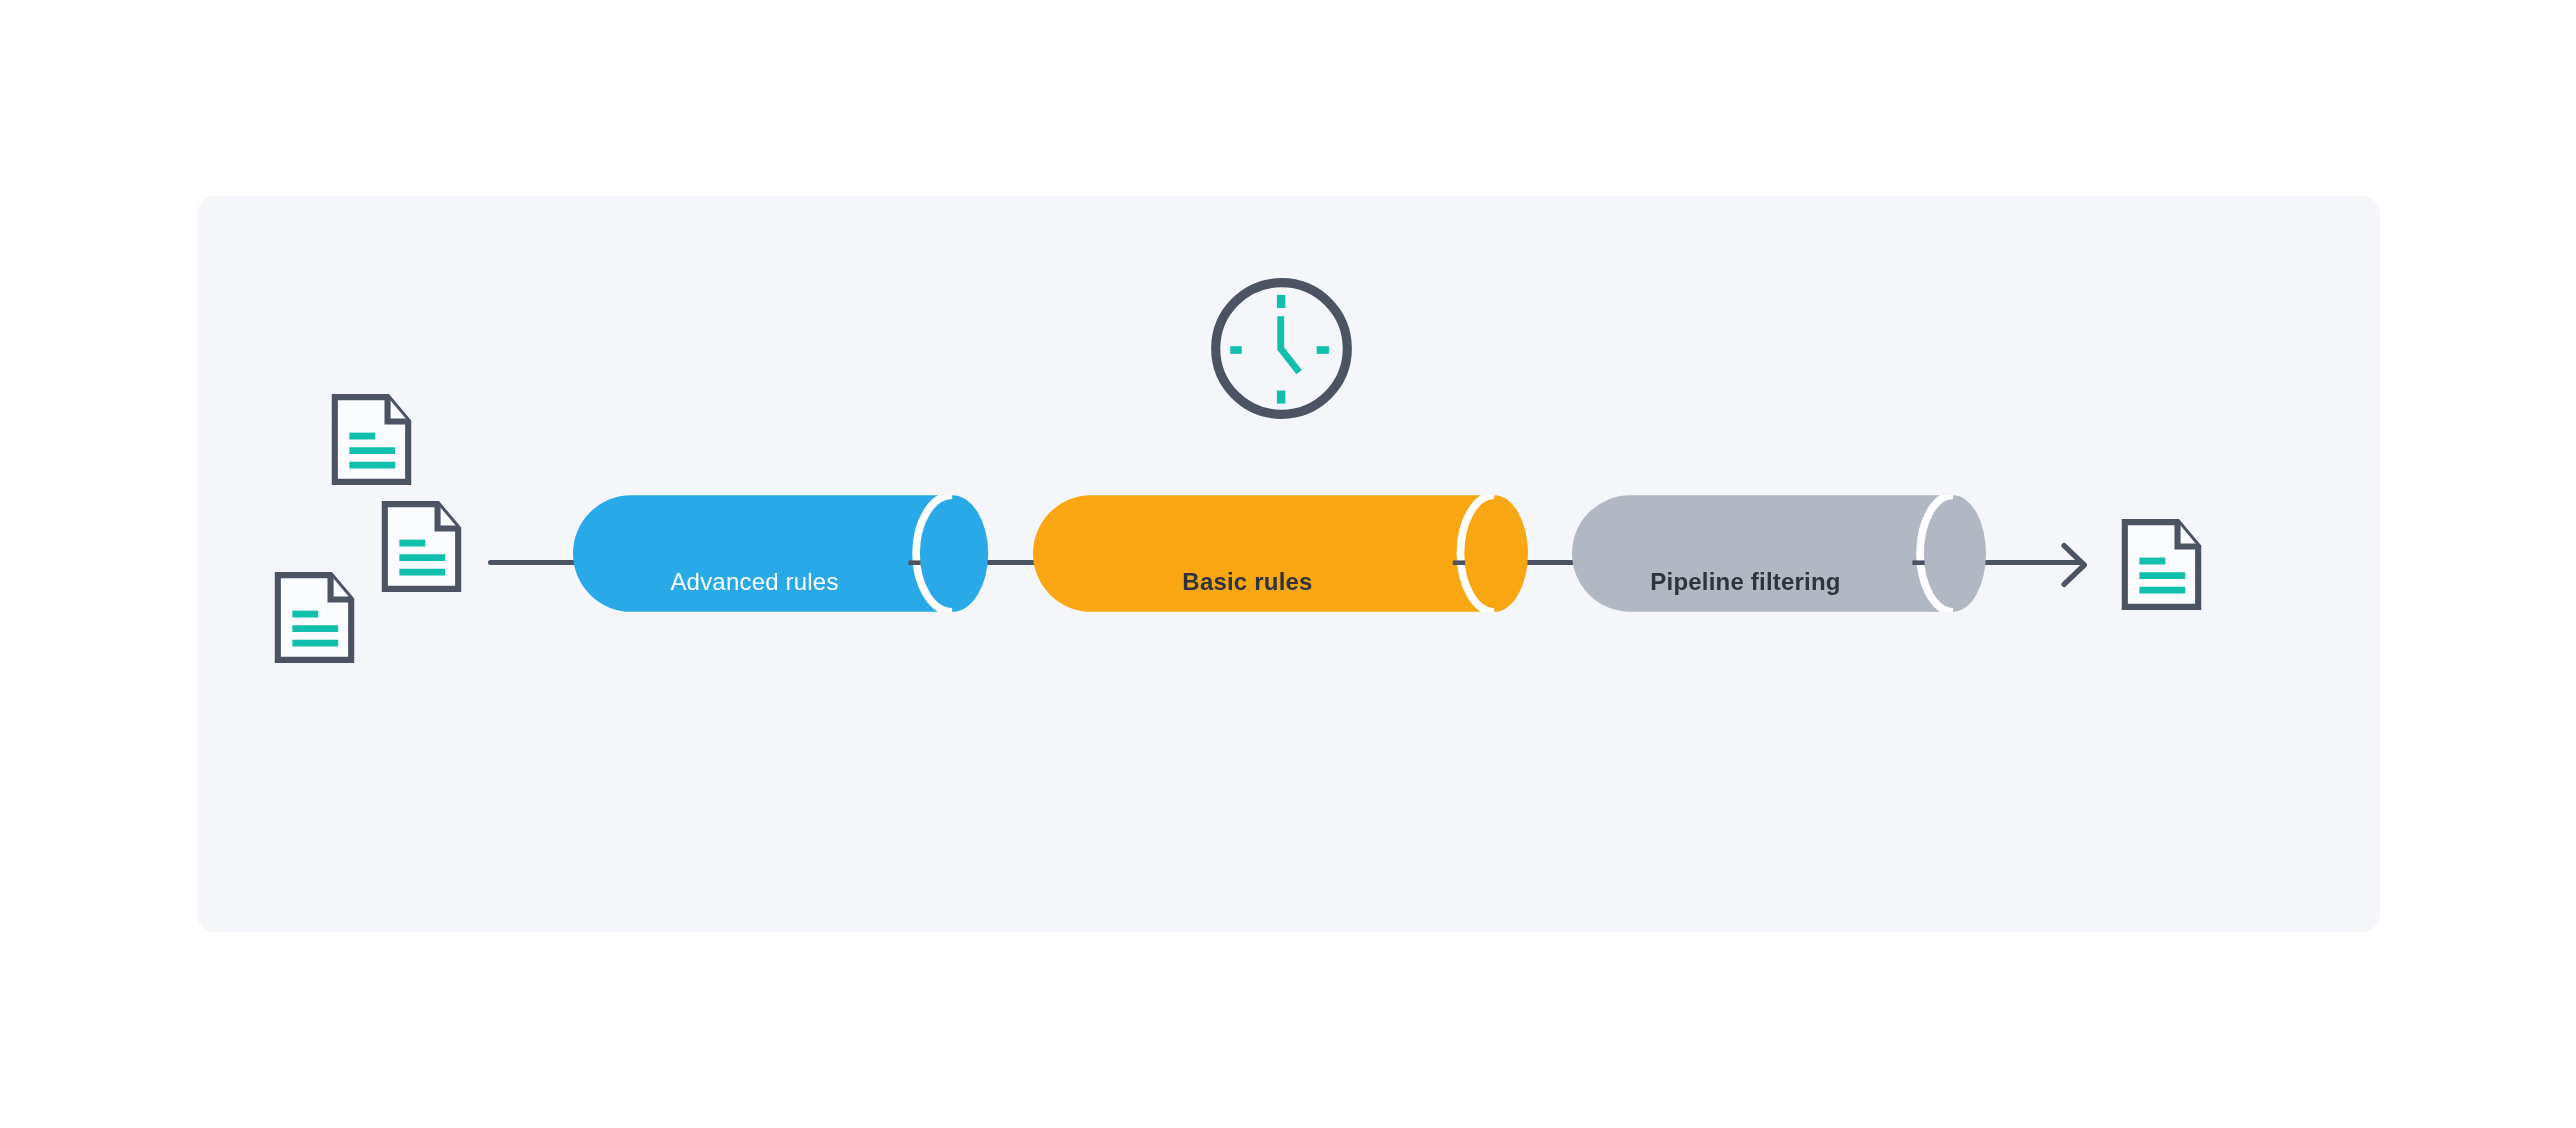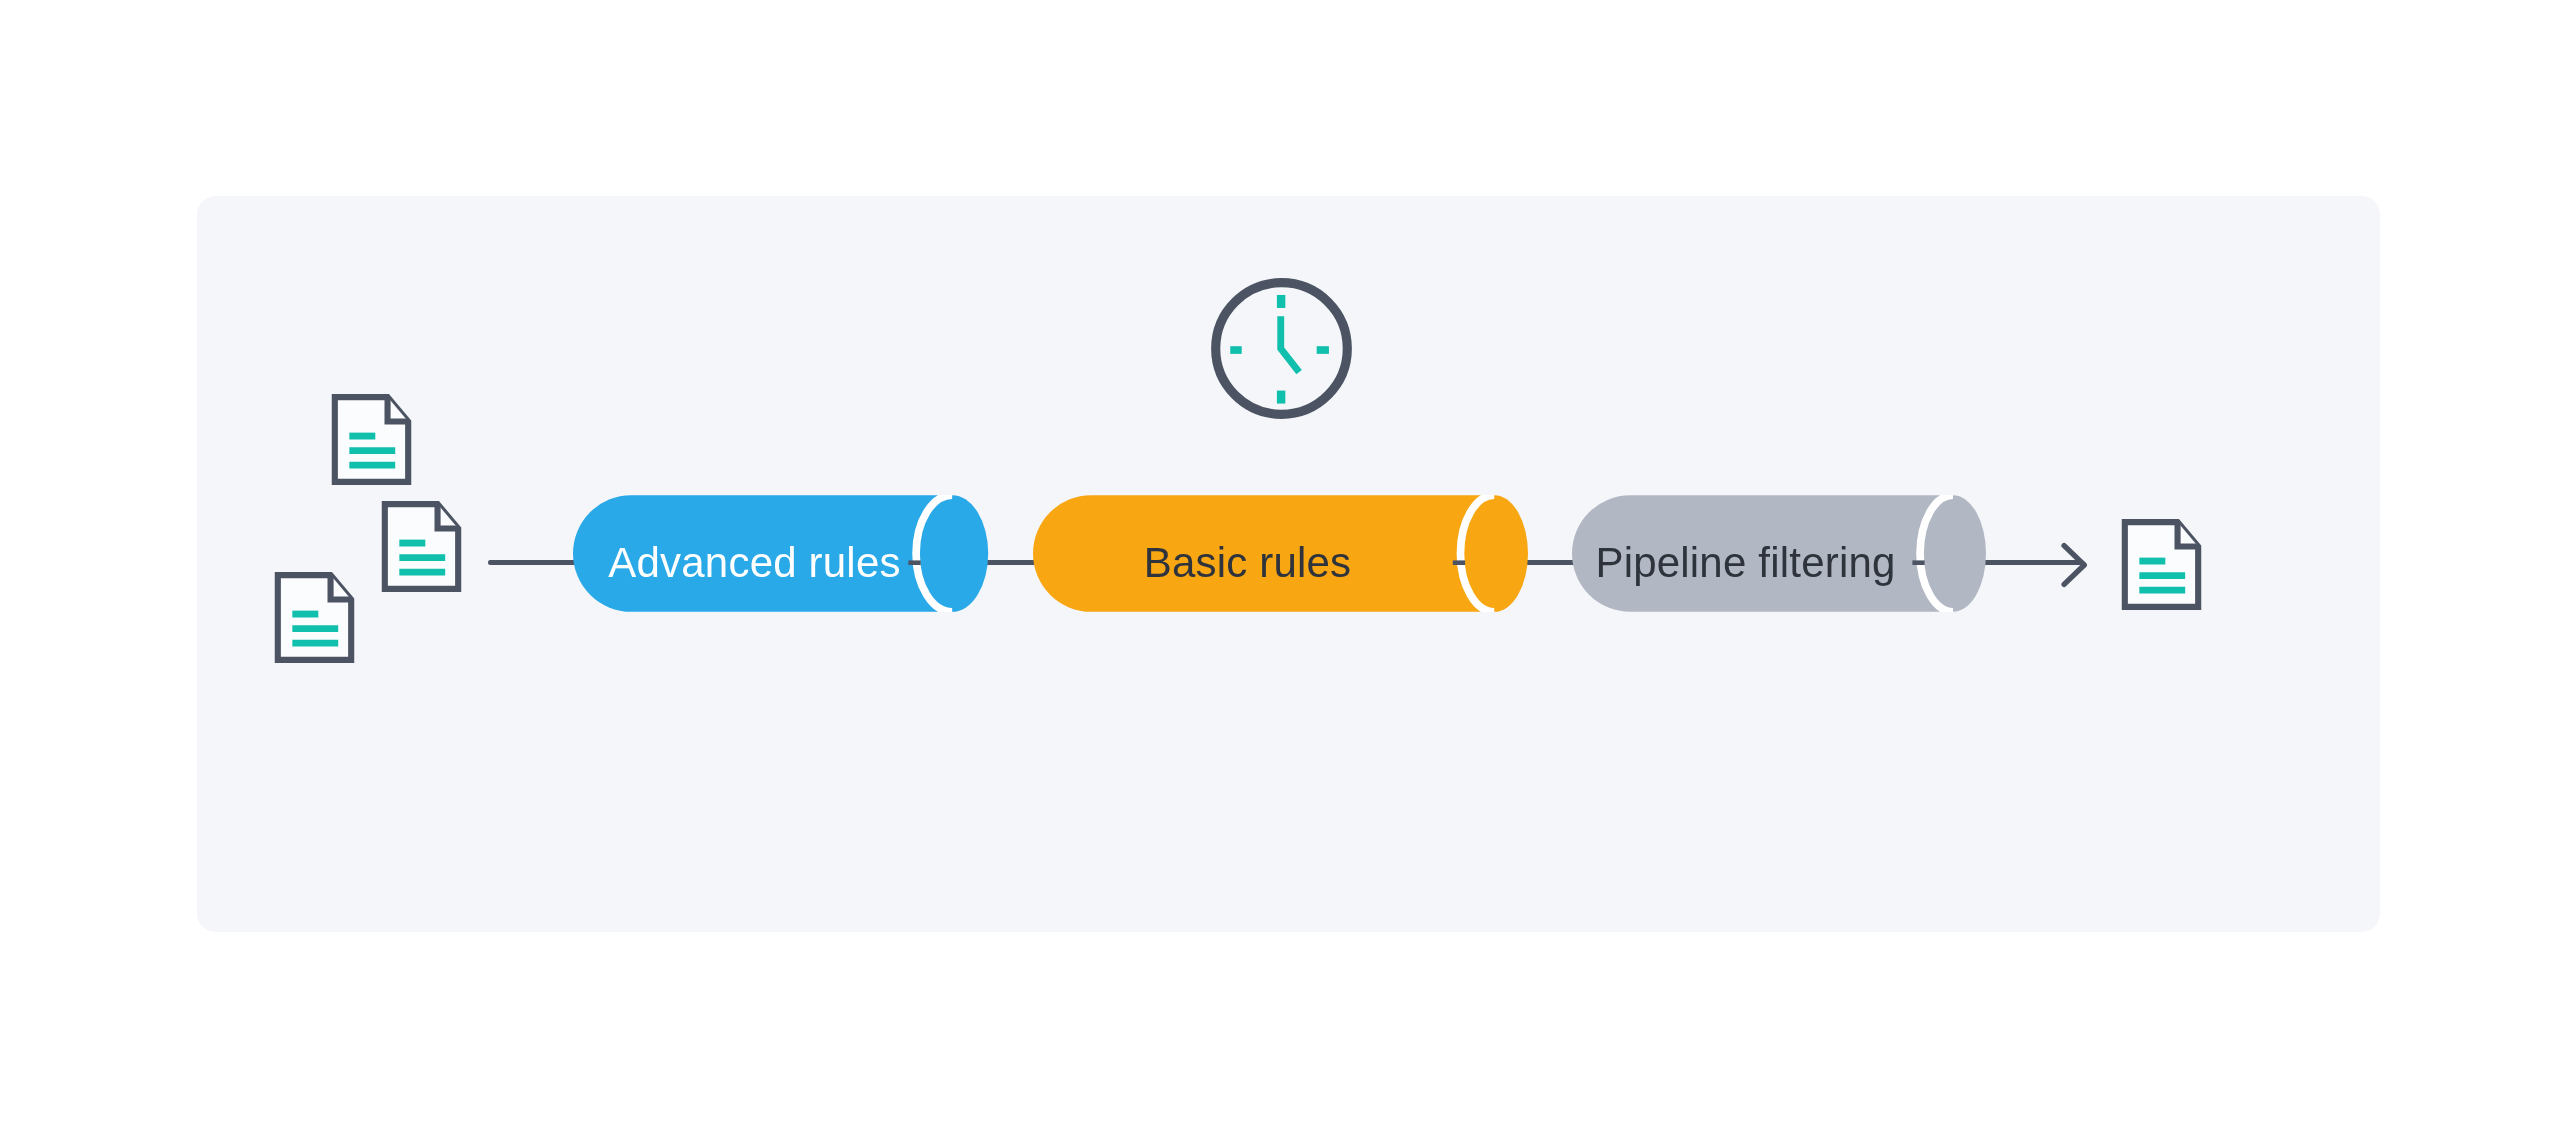--- a/index.html
+++ b/index.html
@@ -19,27 +19,27 @@
   .panel{
     position:absolute;left:197px;top:196px;width:2183px;height:736px;
     background:var(--panel);border-radius:18.4px;
   }
   .abs{position:absolute;}
   .flow-line{
     position:absolute;left:488px;top:560px;width:1595px;height:4.6px;
     background:var(--slate);border-radius:2.3px;
   }
   .stage-label{
-    position:absolute;top:495px;height:136px;
+    position:absolute;top:514px;height:136px;
     display:flex;align-items:center;justify-content:center;
-    font-size:42px;line-height:1;letter-spacing:0.2px;
+    font-size:24px;line-height:1;letter-spacing:0.2px;
     white-space:nowrap;pointer-events:none;
   }
   .label-light{color:#ffffff;}
-  .label-dark{color:var(--label-dark);}
+  .label-dark{color:var(--label-dark);font-weight:bold;}
   .cyl-gap{fill:none;stroke:#ffffff;stroke-width:10;}
   .cyl-dash{fill:var(--slate);}
   .doc .page{fill:var(--page);stroke:var(--slate);stroke-width:8;stroke-linejoin:miter;}
   .doc .fold{fill:var(--page);stroke:var(--slate);stroke-width:8;stroke-linejoin:miter;}
   .doc .tl{stroke:var(--teal);stroke-width:9;}
   .clock-ring{fill:none;stroke:var(--slate);stroke-width:12;}
   .clock-tick{fill:var(--teal);}
   .clock-hands{fill:none;stroke:var(--teal);stroke-width:9;stroke-linejoin:miter;}
   .arrow-head{fill:none;stroke:var(--slate);stroke-width:7;stroke-linecap:round;stroke-linejoin:round;}
 </style>

